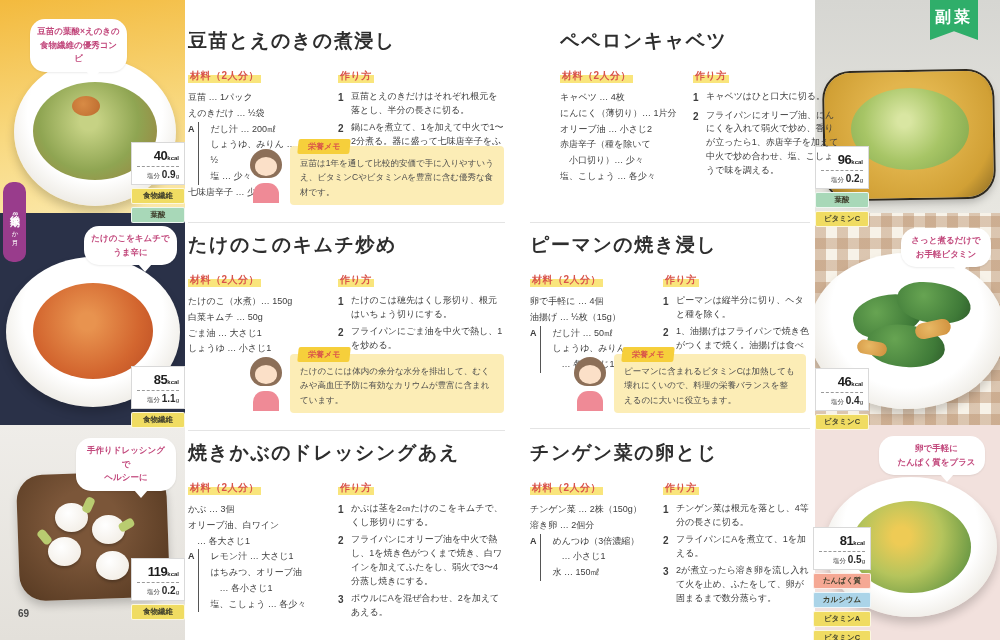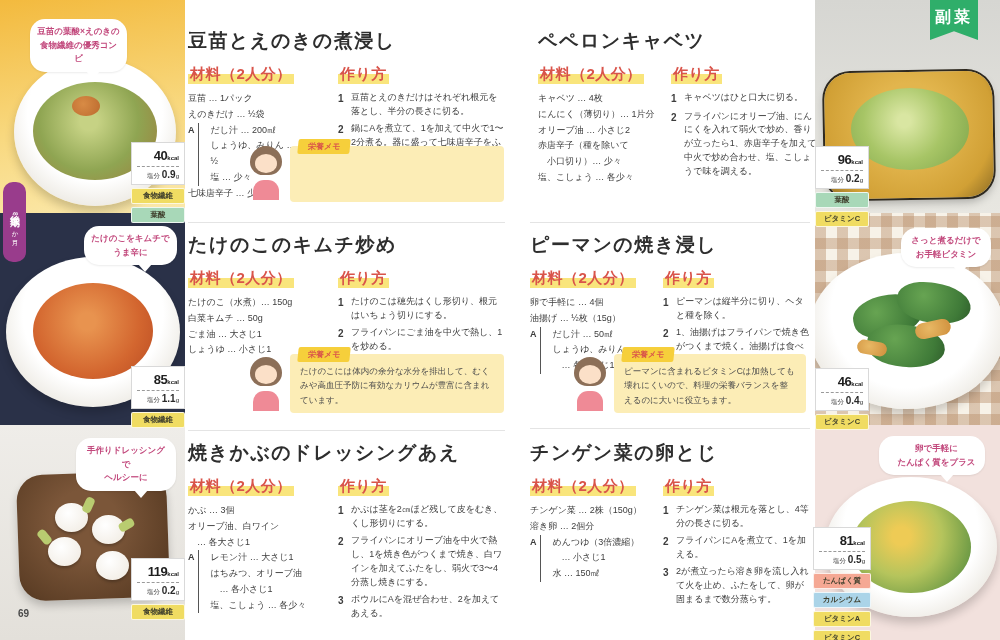--- a/index.html
+++ b/index.html
@@ -52,21 +52,21 @@
                clip-path:polygon(0 0,100% 0,100% 100%,50% 78%,0 100%);
                color:#fff; font-size:16px; font-weight:bold; text-align:center; letter-spacing:3px; padding-top:7px; }
 
   
   .recipe { position:absolute; }
   .r-title { font-size:19px; font-weight:bold; color:#2e2e2e; letter-spacing:1.5px; }
   .r-body { display:flex; margin-top:11px; }
   .ing-col { width:150px; flex:none; }
   .steps-col { flex:1; }
   .rp .ing-col { width:133px; }
-  .hd { display:inline-block; font-size:15px; font-weight:bold; color:#d9544a; letter-spacing:.5px;
+  .hd { display:inline-block; font-size:10px; font-weight:bold; color:#d9544a; letter-spacing:.5px;
         background:linear-gradient(transparent 45%, #f9e57c 45%); padding:0 2px; margin-bottom:7px;text-align:center; }
   .ing-line { font-size:9px; color:#3d3d3d; line-height:1.75; }
   .a-group { display:flex; font-size:9px; color:#3d3d3d; line-height:1.75; }
   .a-label { font-weight:bold; margin-right:3px; }
   .a-lines { border-left:1px solid #555; padding-left:12px; }
   .step { display:flex; font-size:9px; color:#3d3d3d; line-height:1.55; margin-bottom:3px; }
   .step-n { font-weight:bold; width:13px; flex:none; font-size:10px; }
 
   
   .memo { position:absolute; }
@@ -220,20 +220,21 @@
     </div>
   </div>
   <div class="memo" style="left:246px; top:146px; width:258px;">
     <div class="mascot">
         <div class="m-hair"></div>
         <div class="m-face"></div>
         <div class="m-shirt"></div>
       </div>
     <div class="memo-box">
       <span class="memo-label">栄養メモ</span>
+      <div class="memo-text">豆苗は1年を通して比較的安価で手に入りやすいうえ、ビタミンCやビタミンAを豊富に含む優秀な食材です。</div>
     </div>
   </div>
 
   <div class="divider" style="left:188px; top:222px; width:317px;"></div>
 
   <div class="recipe" style="left:188px; top:232px; width:318px;">
     <div class="r-title">たけのこのキムチ炒め</div>
     <div class="r-body">
       <div class="ing-col">
         <span class="hd">材料（2人分）</span>
@@ -288,35 +289,35 @@
             <div class="ing-line">はちみつ、オリーブ油</div>
             <div class="ing-line">　… 各小さじ1</div>
             <div class="ing-line">塩、こしょう … 各少々</div>
           </div>
         </div>
       </div>
       <div class="steps-col">
         <span class="hd">作り方</span>
         <div class="step">
             <span class="step-n">1</span>
-            <span>かぶは茎を2㎝ほど残して皮をむき、くし形切りにする。</span>
+            <span>かぶは茎を2㎝たけのこをキムチで、くし形切りにする。</span>
           </div>
         <div class="step">
             <span class="step-n">2</span>
             <span>フライパンにオリーブ油を中火で熱し、1を焼き色がつくまで焼き、白ワインを加えてふたをし、弱火で3〜4分蒸し焼きにする。</span>
           </div>
         <div class="step">
             <span class="step-n">3</span>
             <span>ボウルにAを混ぜ合わせ、2を加えてあえる。</span>
           </div>
       </div>
     </div>
   </div>
 
-  <div class="recipe rp" style="left:538px; top:28px; width:282px;">
+  <div class="recipe rp" style="left:560px; top:28px; width:282px;">
     <div class="r-title">ペペロンキャベツ</div>
     <div class="r-body">
       <div class="ing-col">
         <span class="hd">材料（2人分）</span>
         <div class="ing-line">キャベツ … 4枚</div>
         <div class="ing-line">にんにく（薄切り）… 1片分</div>
         <div class="ing-line">オリーブ油 … 小さじ2</div>
         <div class="ing-line">赤唐辛子（種を除いて</div>
         <div class="ing-line">　小口切り）… 少々</div>
         <div class="ing-line">塩、こしょう … 各少々</div>

